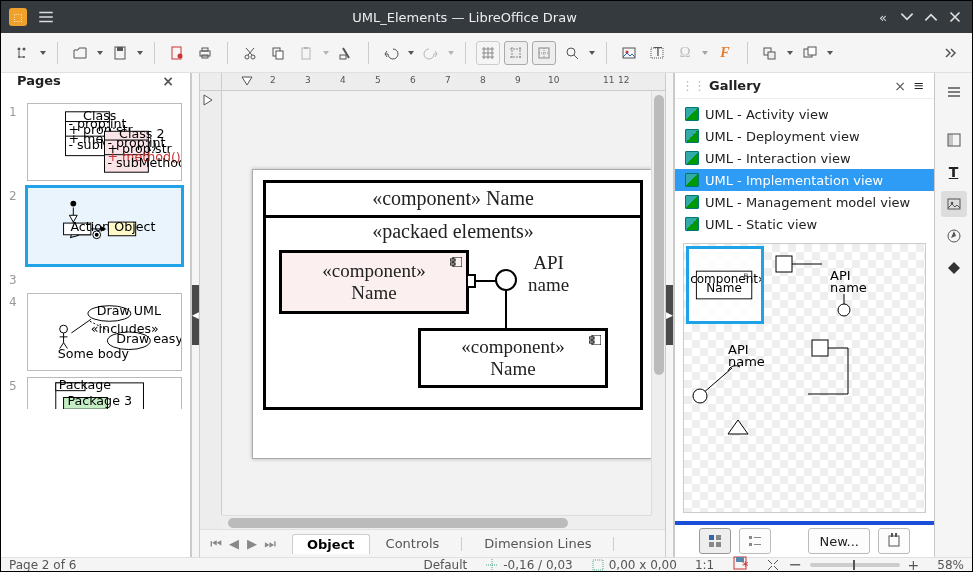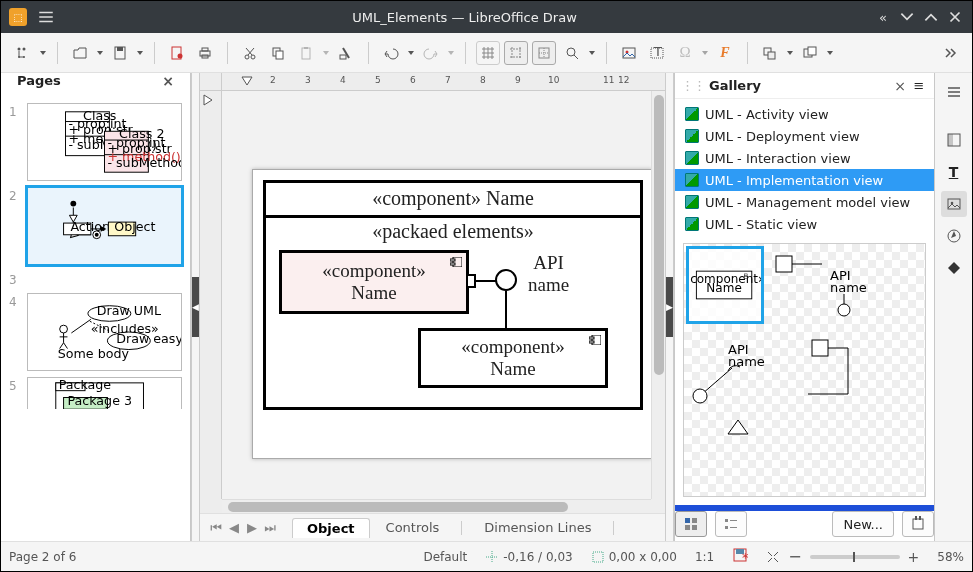--- a/index.html
+++ b/index.html
@@ -70,41 +70,41 @@
   .side-head .drag{color:#bbb;letter-spacing:-1px;}
   .side-head .more{width:18px;text-align:center;}
   .gallery-list{padding:4px 0;}
   .gal-item{height:22px;display:flex;align-items:center;gap:6px;padding:0 10px;}
   .gal-item.sel{background:var(--sel-blue);color:#fff;}
   .gal-item.sel span{color:#fff;}
   .gal-glyph{width:14px;height:14px;background:linear-gradient(135deg,#3aa 50%,#090 50%);border:1px solid #077;border-radius:1px;}
   .gallery-grid{flex:1;margin:4px 8px 8px 8px;border:1px solid #ccc;background:repeating-conic-gradient(#eee 0% 25%, #fff 0% 50%) 0 0/16px 16px;position:relative;overflow:hidden;}
   .g-thumb{position:absolute;border:1px solid #aaa;background:rgba(255,255,255,0.8);}
   .g-thumb.sel{border:3px solid var(--accent-blue);}
-  .gallery-toolbar{height:36px;display:flex;align-items:flex-start;gap:8px;padding:0 0;border-top:6px solid #1d4ed8;}
+  .gallery-toolbar{height:36px;display:flex;align-items:center;gap:8px;padding:0 24px;border-top:4px solid #1d4ed8;}
   .g-btn{height:26px;border:1px solid #bbb;border-radius:3px;background:#fcfcfc;display:flex;align-items:center;justify-content:center;padding:0 10px;}
   .g-btn.icon{width:32px;padding:0;}
   .g-btn.pressed{background:#eee;border-color:#999;}
   
   .iconstrip{width:38px;border-left:1px solid var(--panel-border);background:var(--chrome);display:flex;flex-direction:column;align-items:center;padding-top:6px;gap:6px;}
   .is-btn{width:26px;height:26px;display:flex;align-items:center;justify-content:center;border-radius:3px;}
   .is-btn.active{background:#ddd;}
   
   .hscroll{height:14px;background:#eee;border-top:1px solid #ddd;position:relative;}
   .hscroll .bar{position:absolute;top:2px;height:10px;background:#bbb;border-radius:5px;}
   .vscroll{width:14px;background:#eee;border-left:1px solid #ddd;position:relative;}
   .vscroll .bar{position:absolute;left:2px;width:10px;background:#bbb;border-radius:5px;}
   
   .tabbar{height:28px;background:var(--chrome);border-top:1px solid var(--chrome-border);display:flex;align-items:center;padding:0 8px;gap:2px;}
   .nav-arrow{width:16px;height:16px;display:flex;align-items:center;justify-content:center;color:#888;}
   .tab{padding:2px 14px;color:#555;}
   .tab.active{background:#fff;border:1px solid #ccc;border-bottom:none;border-radius:3px 3px 0 0;color:#000;font-weight:600;}
   .tab-sep{height:14px;width:1px;background:#ccc;margin:0 6px;}
   
-  .status{height:30px;background:var(--chrome);border-top:1px solid var(--chrome-border);display:flex;align-items:center;padding:0 8px;gap:18px;}
+  .status{height:14px;background:var(--chrome);border-top:1px solid var(--chrome-border);display:flex;align-items:center;padding:0 8px;gap:18px;}
   .status .grow{flex:1;}
   .status span{font-size:12px;color:#555;}
   .zoom-slider{width:90px;height:4px;background:#ccc;position:relative;border-radius:2px;}
   .zoom-slider .knob{position:absolute;top:-3px;left:48%;width:2px;height:10px;background:#555;}
   
   .ico{width:16px;height:16px;}
 </style>
 </head>
 <body>
 

